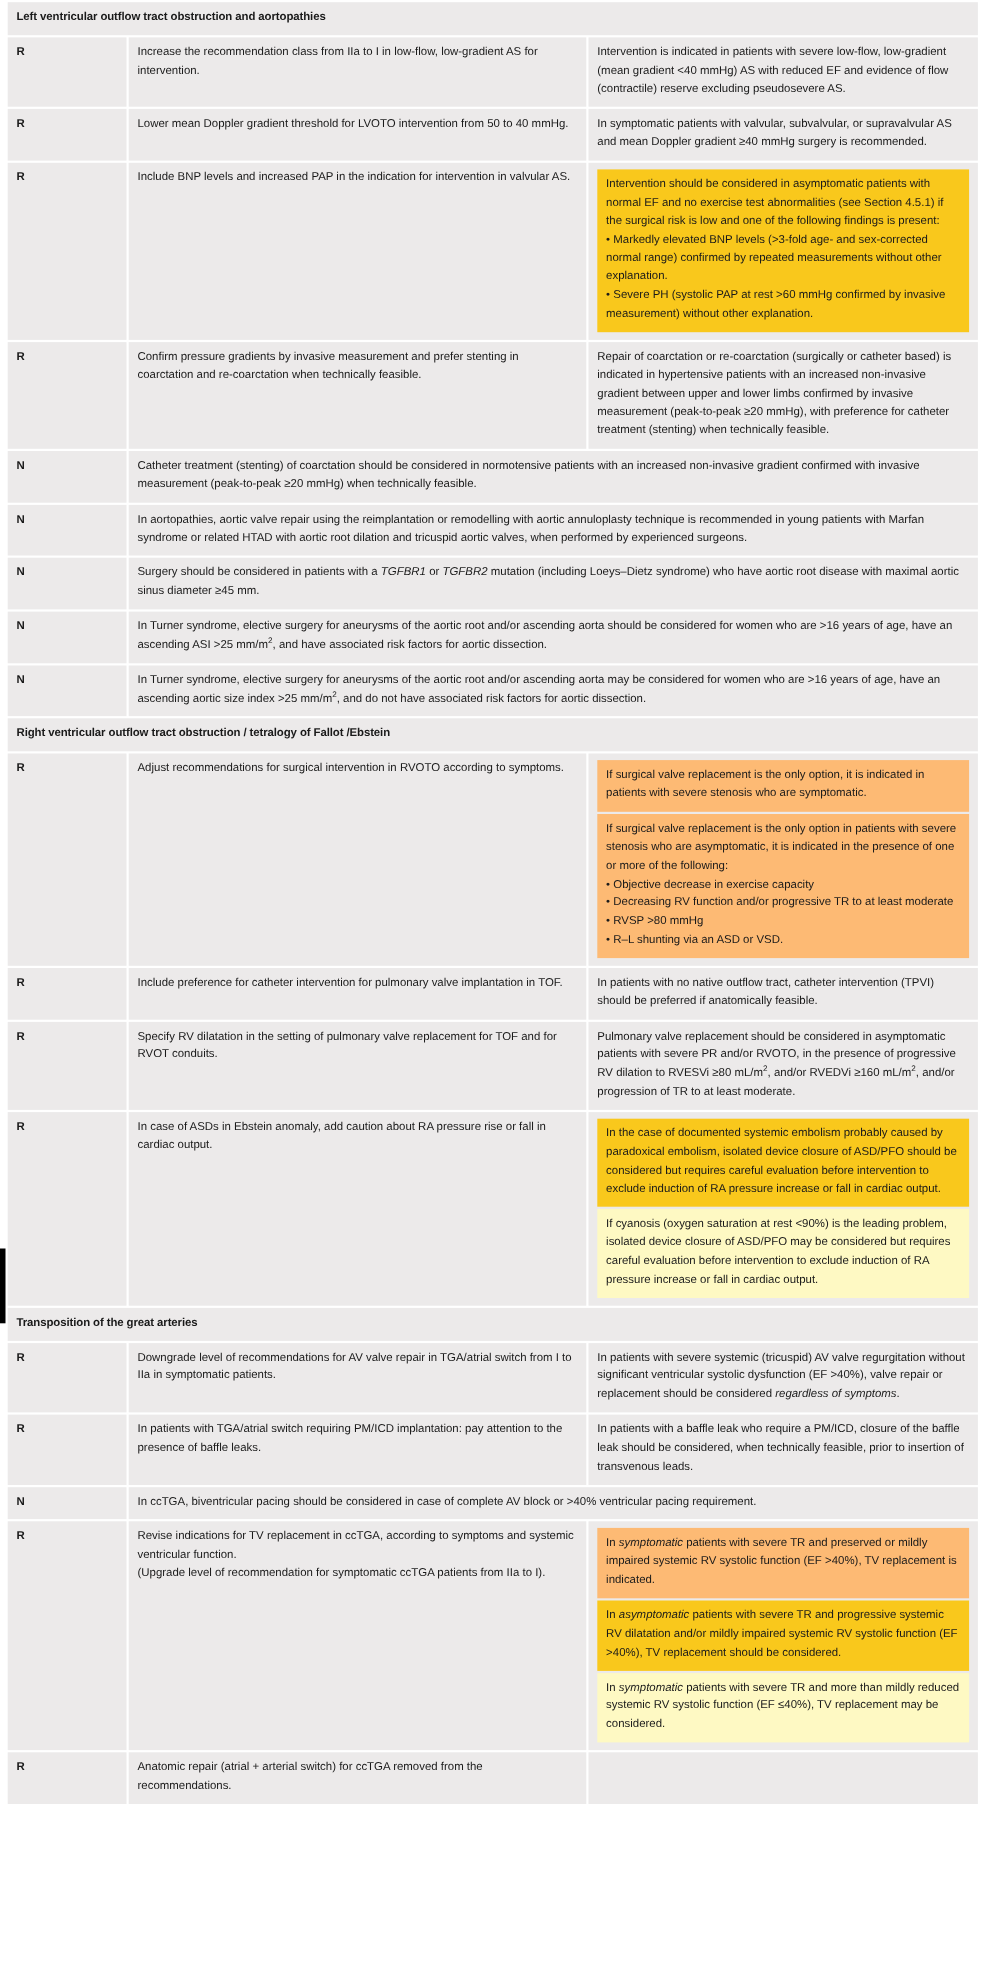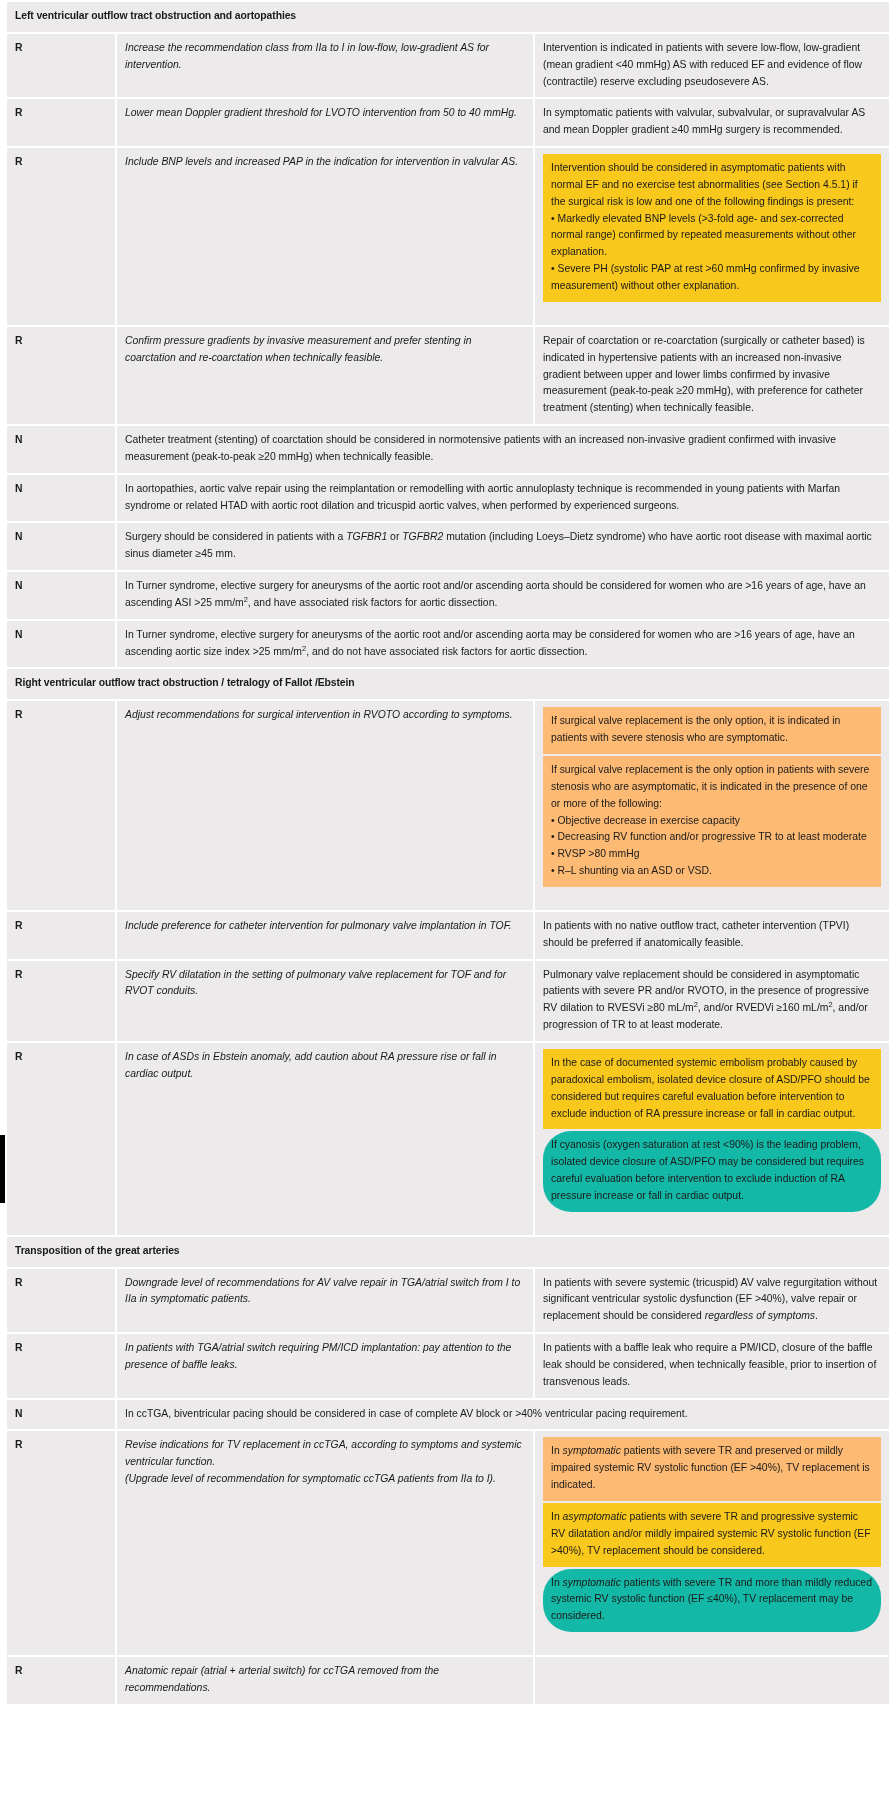--- a/index.html
+++ b/index.html
@@ -49,43 +49,43 @@
     font-size: 11.2px;
     padding: 5px 8px 6px 22px;
     background: #eceaea;
     letter-spacing: -0.1px;
   }
   td.code {
     font-weight: bold;
     font-size: 10.6px;
     padding-left: 22px;
   }
-  td.change { background: #eceaea; font-style: italic; }
+  td.change { background: #eceaea; }
   td.rec-green  { background: #55bd92; }
   td.rec-yellow { background: #f9c81c; }
   td.blank { background: #eceaea; }
 
   
   td.span-yellow { background: #f9c81c; }
   td.span-green  { background: #55bd92; }
   td.span-orange { background: #ec8b2c; }
 
   
   td.stack {
     padding: 0;
     background: #eceaea;
   }
   .stack .blk {
     padding: 6px 8px 7px 8px;
     margin-bottom: 2px;
   }
-  .stack .blk:last-child { margin-bottom: 16px; }
+  .stack .blk:last-child { margin-bottom: 0; }
   .blk.green  { background: #fdba74; }
   .blk.yellow { background: #f9c81c; }
-  .blk.orange { background: #14b8a6; border-radius: 28px; }
+  .blk.orange { background: #fef9c3; }
 
   .bullet {
     display: block;
   }
   em, .ital { font-style: italic; }
   sup { font-size: 7.4px; vertical-align: super; line-height: 0; }
 </style>
 </head>
 <body>
 

